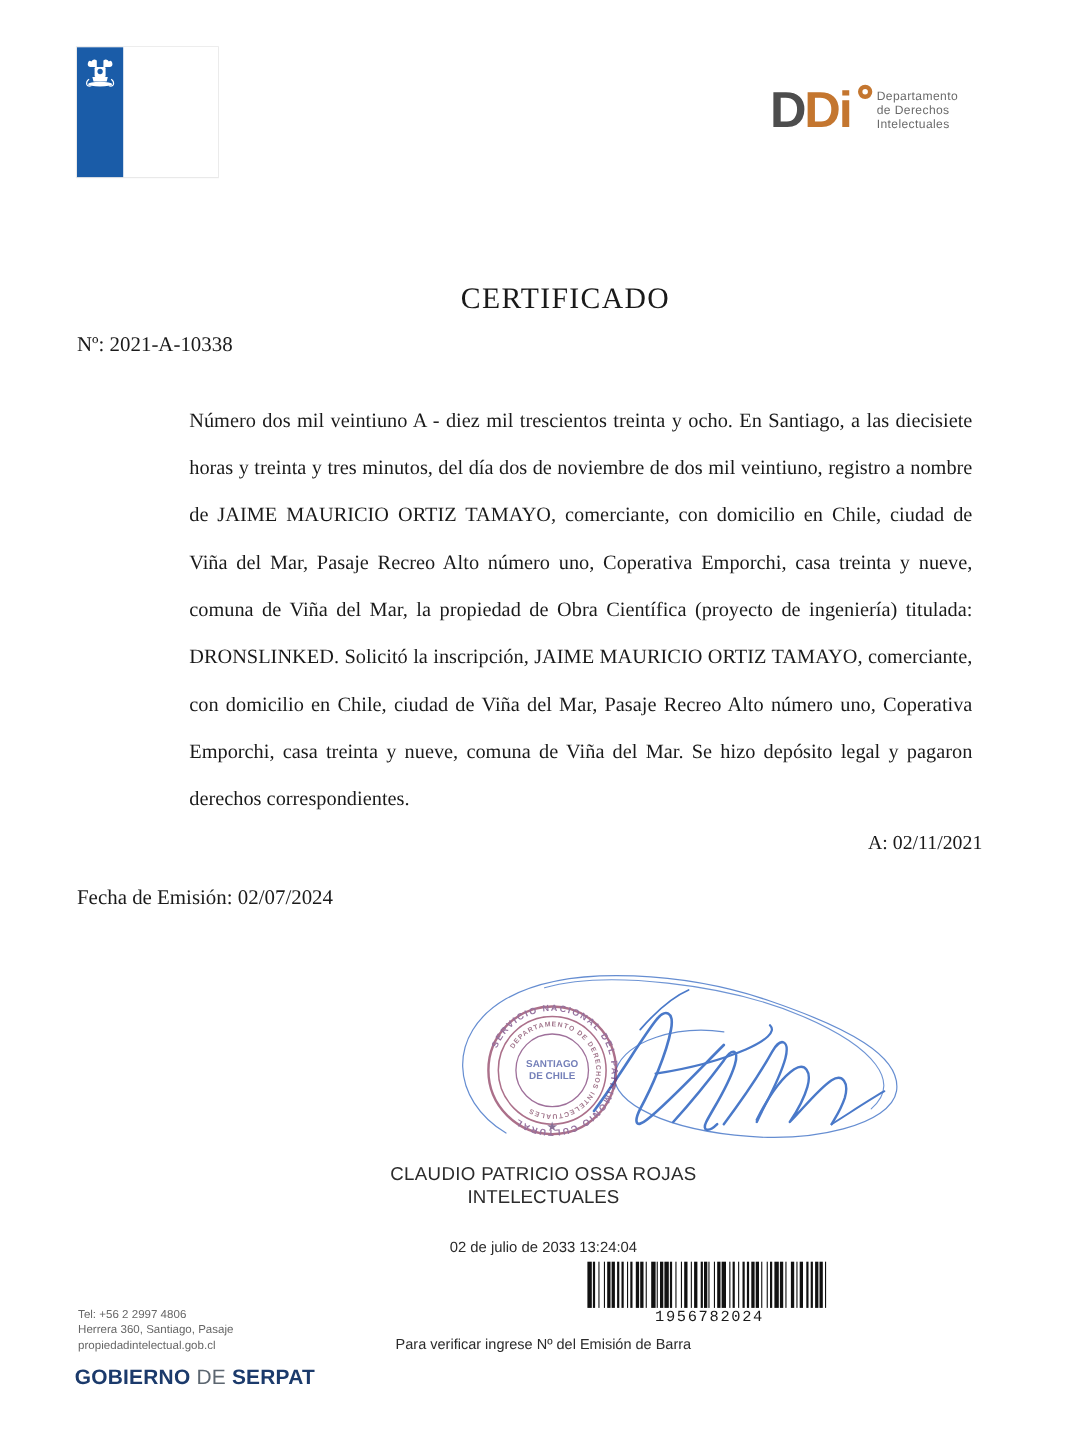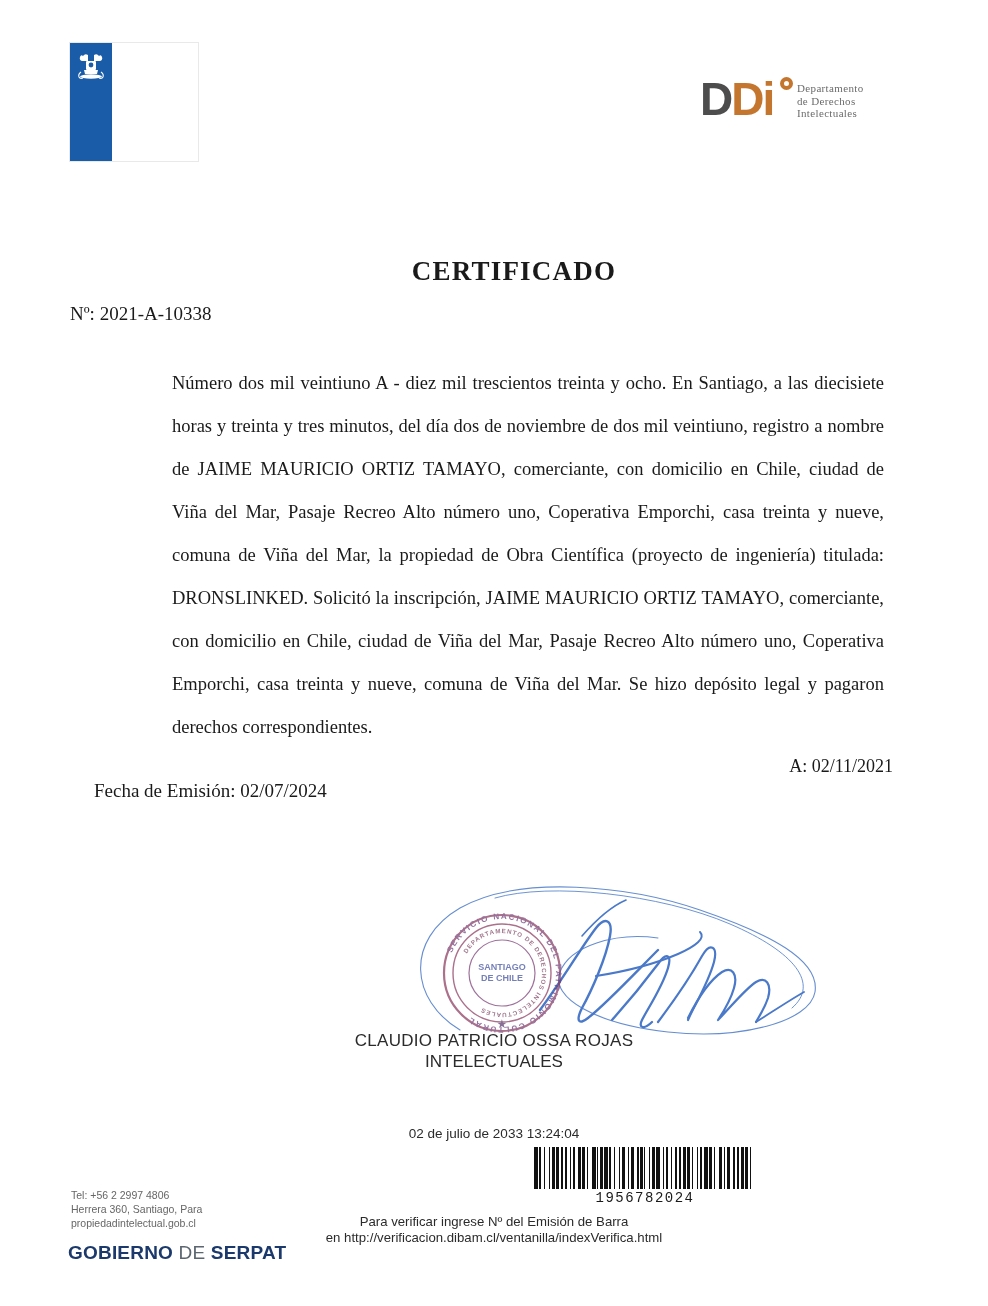--- a/index.html
+++ b/index.html
@@ -103,36 +103,36 @@
     height: 13px;
     border: 4px solid #c4762f;
     border-radius: 50%;
     box-sizing: border-box;
   }
   #ddi-words {
     position: absolute;
     left: 97px;
     top: 6px;
     color: #6b6b6b;
-    font-family: Liberation Serif, serif;
+    font-family: Liberation Sans, sans-serif;
     font-size: 11px;
     line-height: 12.6px;
     letter-spacing: .35px;
   }
   #ddi-words div { white-space: nowrap; }
 
   
   #cert-title {
     position: absolute;
     left: 0;
     right: 0;
     top: 256px;
     text-align: center;
     font-size: 27px;
-    font-weight: bold;
+    font-weight: normal;
     letter-spacing: 1.2px;
     padding-left: 40px;
   }
   #cert-number {
     position: absolute;
     left: 70px;
     top: 303px;
     font-size: 19px;
   }
 
@@ -150,41 +150,40 @@
 
   #date-act {
     position: absolute;
     right: 95px;
     top: 756px;
     font-size: 18px;
   }
   #date-issue {
     position: absolute;
     left: 70px;
-    top: 780px;
+    top: 806px;
     font-size: 19px;
-    margin-left: 24px;
   }
 
   
   #signature-area {
     position: absolute;
     left: 400px;
     top: 880px;
     width: 520px;
     height: 180px;
   }
   #signature-ink { position: absolute; left: 0; top: 0; }
   #seal-stamp { position: absolute; left: 22px; top: 28px; }
 
   #signer-block {
     position: absolute;
     left: 0;
     right: 0;
-    top: 1030px;
+    top: 1057px;
     text-align: center;
     font-family: "Liberation Sans", sans-serif;
     font-size: 17px;
     line-height: 21px;
     color: #2b2b2b;
   }
   #signer-block .sname { letter-spacing: .3px; }
   #signer-role { }
   #sign-datetime {
     position: absolute;
@@ -441,22 +440,21 @@
       <i style="width: 2.42623px; background: rgb(17, 17, 17);"></i>
       <i style="width: 2.42623px; background: transparent;"></i>
       <i style="width: 1.21311px; background: rgb(17, 17, 17);"></i>
       <i style="width: 3.63934px; background: transparent;"></i>
     </div>
   <div id="barcode-number">1956782024</div>
 </div>
 
 <div id="verify-text">
   <div>Para verificar ingrese Nº del Emisión de Barra</div>
-  <div>en http://verificacion.dibam.cl/ventanilla/indexVerifica.html</div>
 </div>
 
 <div id="footer-contact">
   <div>Tel: +56 2 2997 4806</div>
-  <div>Herrera 360, Santiago, Para</div>
+  <div>Herrera 360, Santiago, Pasaje</div>
   <div>propiedadintelectual.gob.cl</div>
 </div>
 
 <div id="gobierno-footer"><span>GOBIERNO</span> <span class="de">DE</span> <span>SERPAT</span></div>
 
 </body></html>

